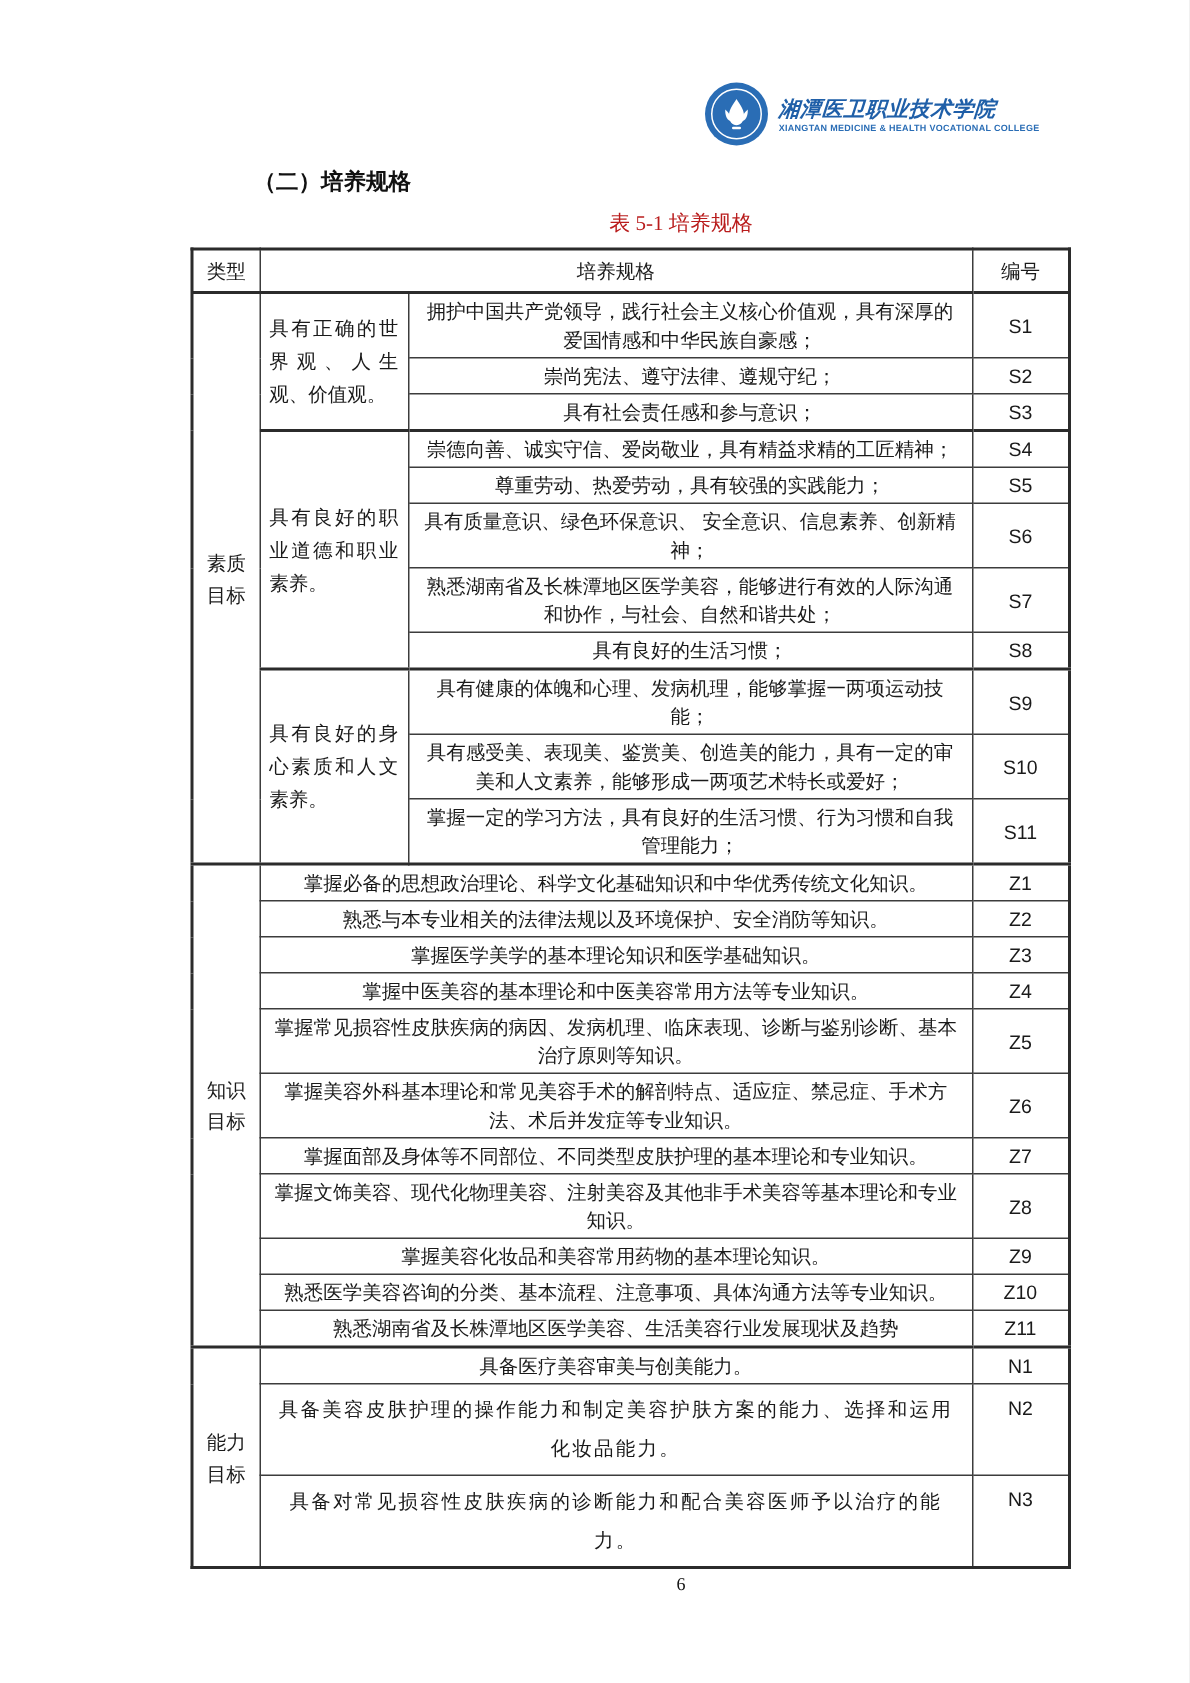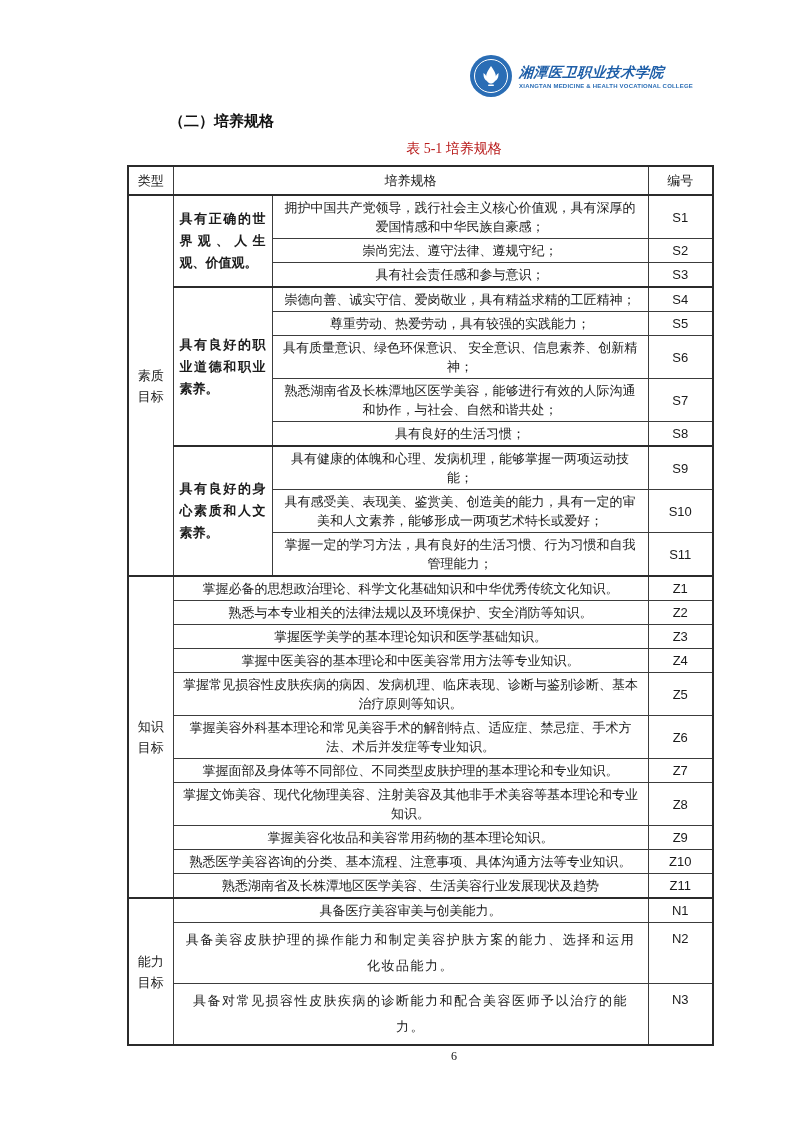--- a/index.html
+++ b/index.html
@@ -34,21 +34,21 @@
 
   table.spec-table {
     border-collapse:collapse; table-layout:fixed; width:585px;
     border:2px solid #2b2b2b; font-size:13px;padding-left:18px;
   }
   .spec-table td { border:1px solid #3c3c3c; vertical-align:middle; padding:2px 6px; line-height:19px; }
   tr.thead td { text-align:center; height:23px; border-bottom:2px solid #2b2b2b; }
   tr.tt td { border-top:2px solid #2b2b2b; }           
   td.type-cell { text-align:center; padding:0; }
   td.type-cell .vlabel { width:2em; margin:0 auto; text-align:right; line-height:21px; }
-  td.group-cell { text-align:justify; padding:3px 6px; line-height:22px;font-weight:bold; }
+  td.group-cell { text-align:justify; padding:3px 6px; line-height:22px; }
   td.spec { text-align:center; padding:2px 8px; }
   td.code { text-align:center; font-family:Liberation Sans, sans-serif; }
   td.wide { line-height:26px; letter-spacing:1.5px; padding:4px 8px; }
 
   .pageno { text-align:center; font-size:12px; margin-top:3px; color:#111; }
 </style>
 </head>
 <body>
 
 <div class="page">

